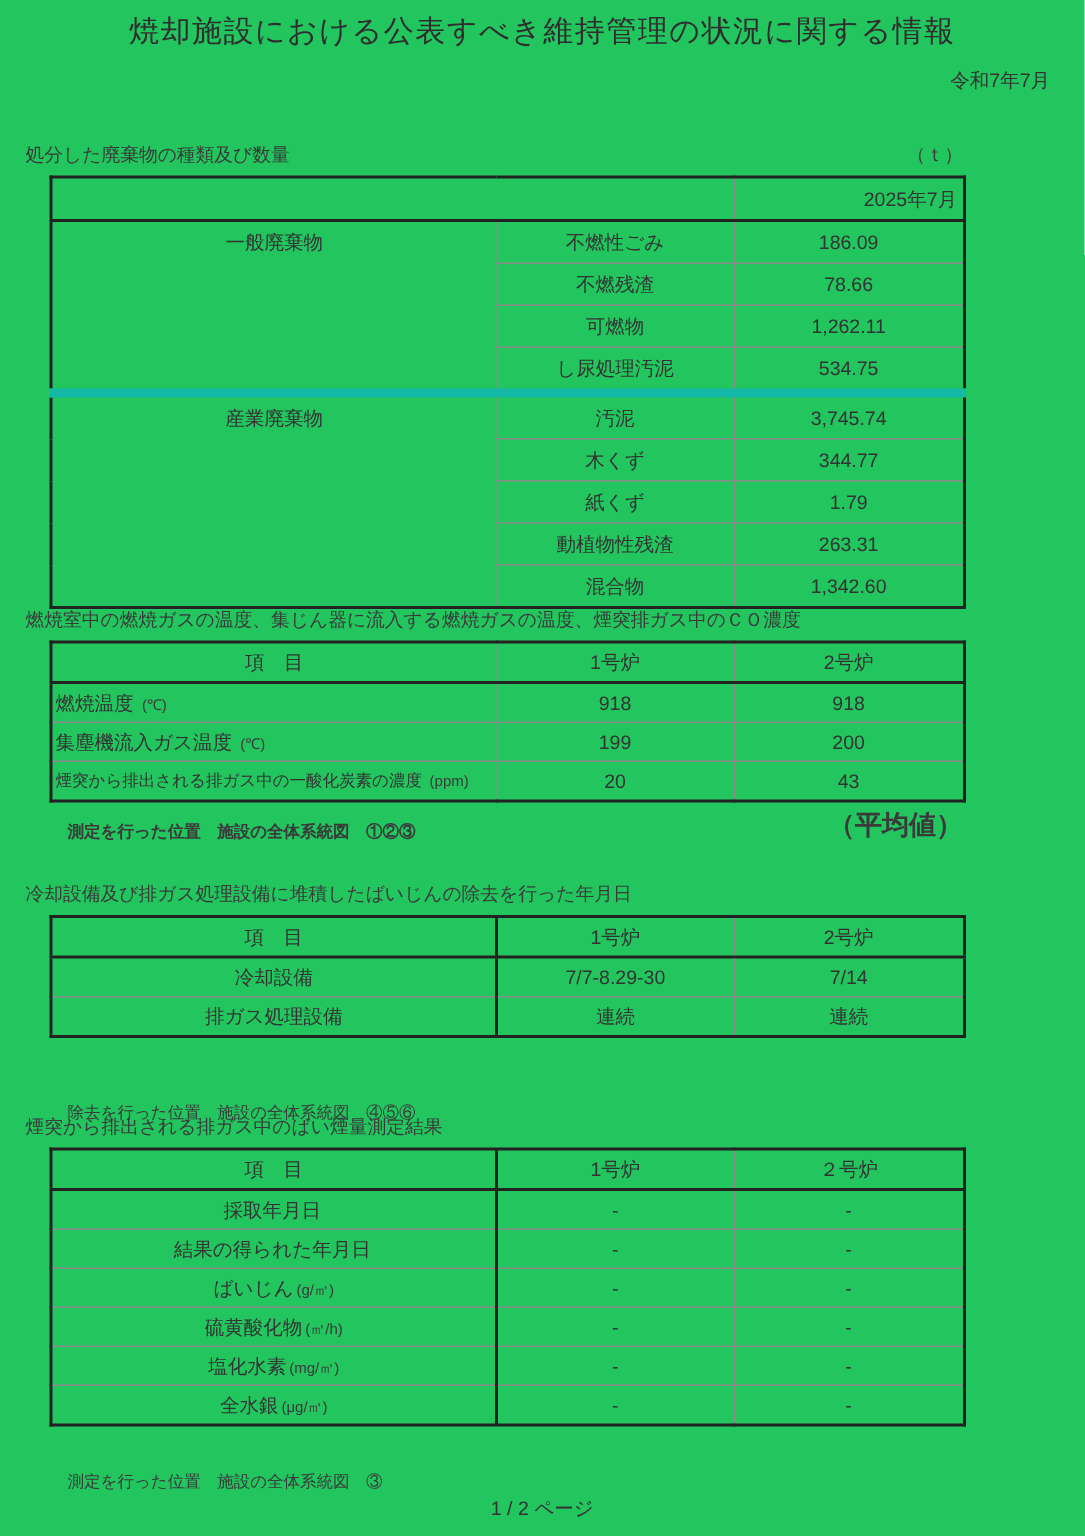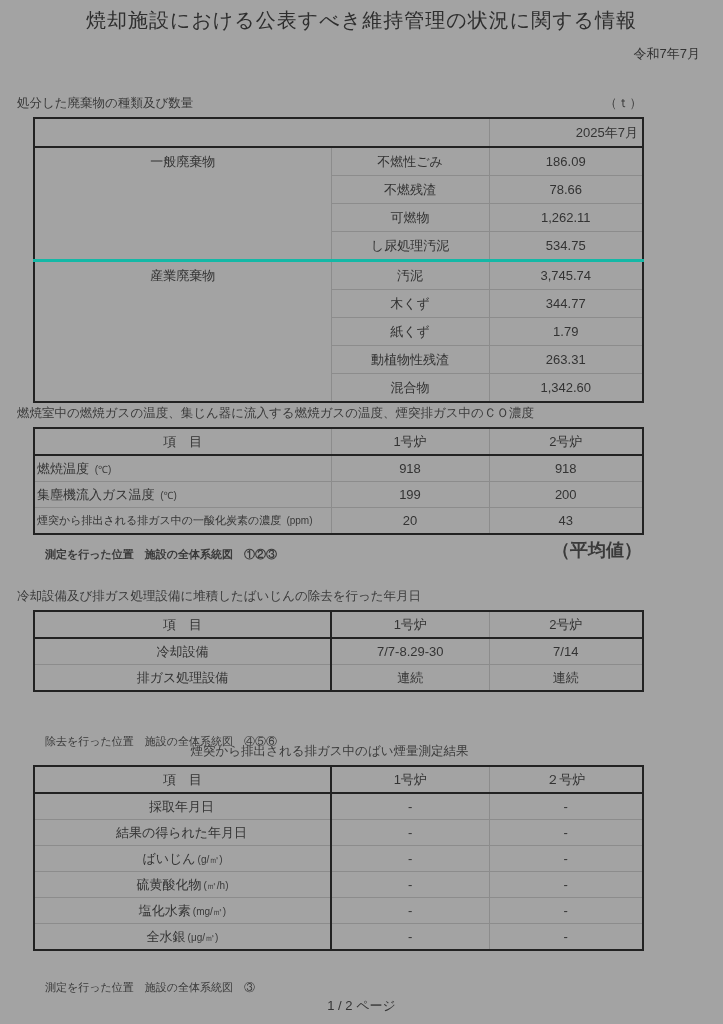--- a/index.html
+++ b/index.html
@@ -1,39 +1,39 @@
 <!DOCTYPE html>
 <html><head>
 <meta charset="utf-8">
 <style>
   html,body { margin:0; padding:0; background:#e8e8e8; }
   .page {
     position:relative; width:723px; height:1024px; margin:0 auto;
-    background:#a3a3a3; overflow:hidden;
+    background:#22c55e; overflow:hidden;
     font-family:"Liberation Sans", sans-serif; color:#333;
   }
   .abs { position:absolute; }
 
   .title { top:7px; left:0; width:723px; text-align:center; font-size:20px; letter-spacing:1px; color:#2e2e2e; }
   .date  { top:45px; left:0; width:700px; text-align:right; font-size:13px; }
 
   .cap-row { left:17px; width:625px; display:flex; justify-content:space-between; align-items:flex-end; font-size:12.5px; color:#3a3a3a; }
   .note-row { left:45px; width:597px; display:flex; justify-content:space-between; align-items:flex-end; font-size:11px; color:#3a3a3a; }
   .note-right { font-size:18px; }
 
   table.tbl { left:33px; border-collapse:collapse; table-layout:fixed; width:609px;
               border:2px solid #222; font-size:13px; color:#333; }
   table.tbl td { border:1px solid #8c8c8c; text-align:center; padding:0 4px;
                  overflow:hidden; white-space:nowrap; }
 
   
   .t1 td { height:27px; }
   .t1 tr.hdr td { border-bottom:2px solid #222;text-align:right; }
   .t1 td.grp { vertical-align:top; line-height:27px; }
-  .t1 tr.grp-start td { border-top:3px solid #14b8a6;margin-left:27px; }
+  .t1 tr.grp-start td { border-top:6px solid #14b8a6;margin-left:27px; }
 
   
   .t2 td, .t3 td, .t4 td { height:25px; }
   .tbl tr.hdr td { border-bottom:2px solid #222; }
   .t2 td.lbl { text-align:left; padding-left:2px; }
   .t2 tr.small td.lbl { font-size:11px; }
   .t3 td.lbl-col, .t4 td.lbl-col { border-right:2px solid #222; }
   .unit { font-size:10px; color:#3a3a3a; margin-left:2px; }
 
   .footer { top:997px; left:0; width:723px; text-align:center; font-size:13px; }
@@ -177,21 +177,21 @@
       <td>連続</td>
       <td>連続</td>
     </tr>
   </tbody>
     </table>
 
   <div class="abs note-row" style="top:694px;margin-top:40px;">
     <span>除去を行った位置　施設の全体系統図　④⑤⑥</span>
   </div>
 
-  <div class="abs cap-row" style="top:743px;justify-content:center;">
+  <div class="abs cap-row" style="top:743px;">
     <span>煙突から排出される排ガス中のばい煙量測定結果</span>
   </div>
 
   <table class="abs tbl t4" style="top:765px;">
     <colgroup>
         <col style="width:297px">
         <col style="width:158px">
         <col style="width:154px">
       </colgroup>
     <tbody>

